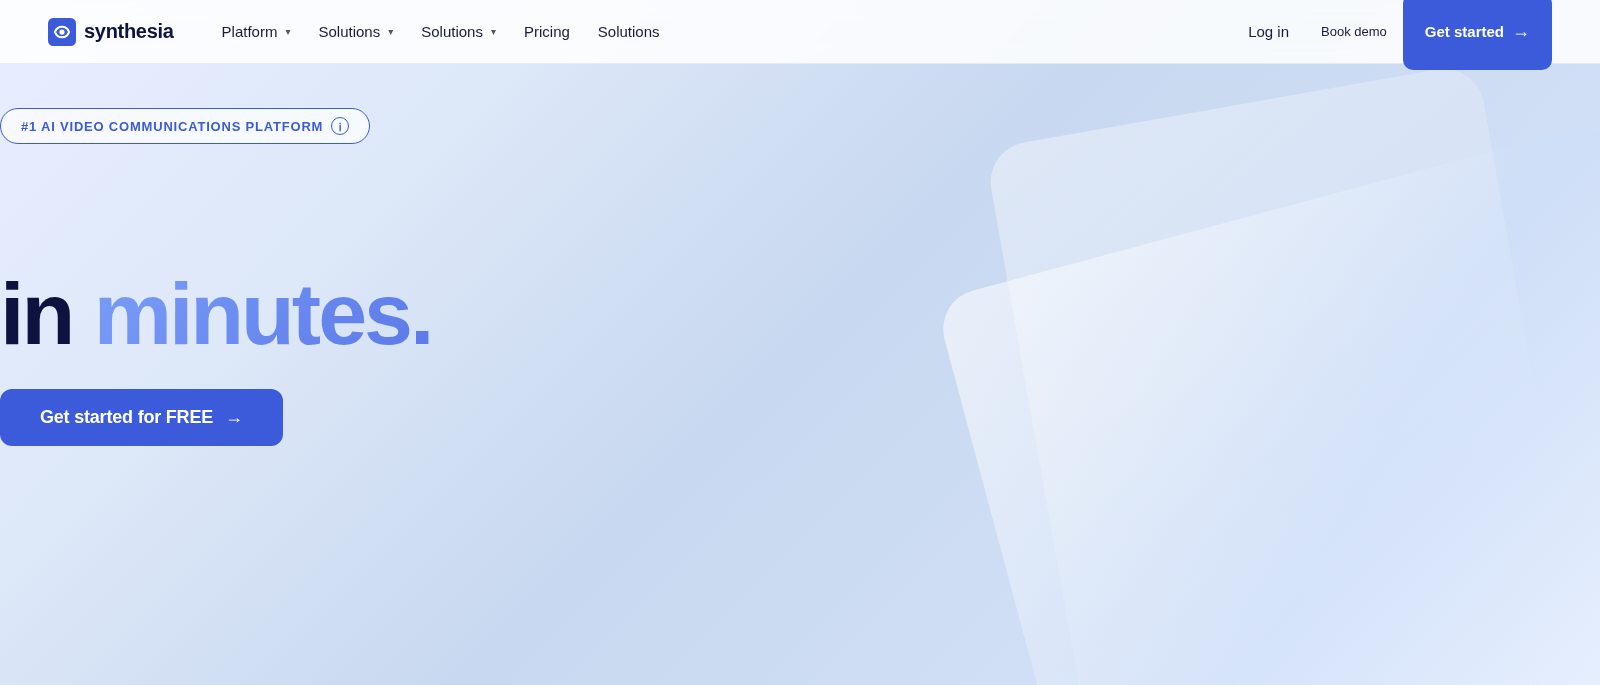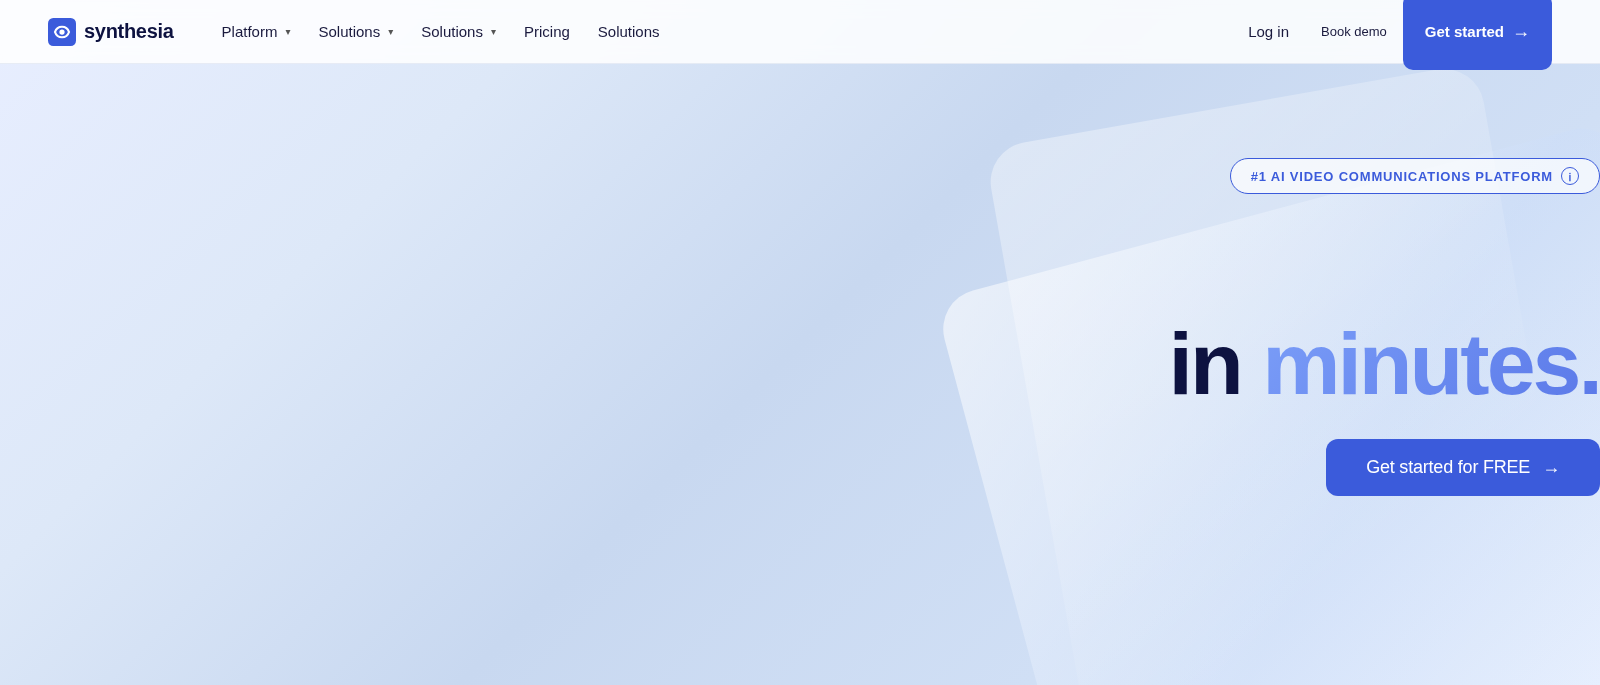--- a/index.html
+++ b/index.html
@@ -158,22 +158,22 @@
       transition: background 0.15s;
       text-align: center;
     }
 
     
     .main-content {
       position: relative;
       z-index: 5;
       display: flex;
       flex-direction: column;
-      align-items: flex-end;
-      padding-top: 94px;
+      align-items: flex-start;
+      padding-top: 44px;
     }
 
     .badge {
       display: flex;
       align-items: center;
       gap: 8px;
       padding: 8px 20px;
       background: rgba(255,255,255,0.7);
       border: 1.5px solid #3b5bdb;
       border-radius: 100px;
@@ -227,21 +227,21 @@
       margin-bottom: 48px;
       font-weight: 400;
     }
 
     .btn-cta {
       display: flex;
       align-items: center;
       gap: 12px;
       padding: 18px 40px;
       font-size: 18px;
-      font-weight: 400;
+      font-weight: 700;
       color: #fff;
       background: #3b5bdb;
       border: none;
       border-radius: 12px;
       cursor: pointer;
       transition: background 0.15s;
       margin-bottom: 24px;
       letter-spacing: -0.2px;
     }
 

